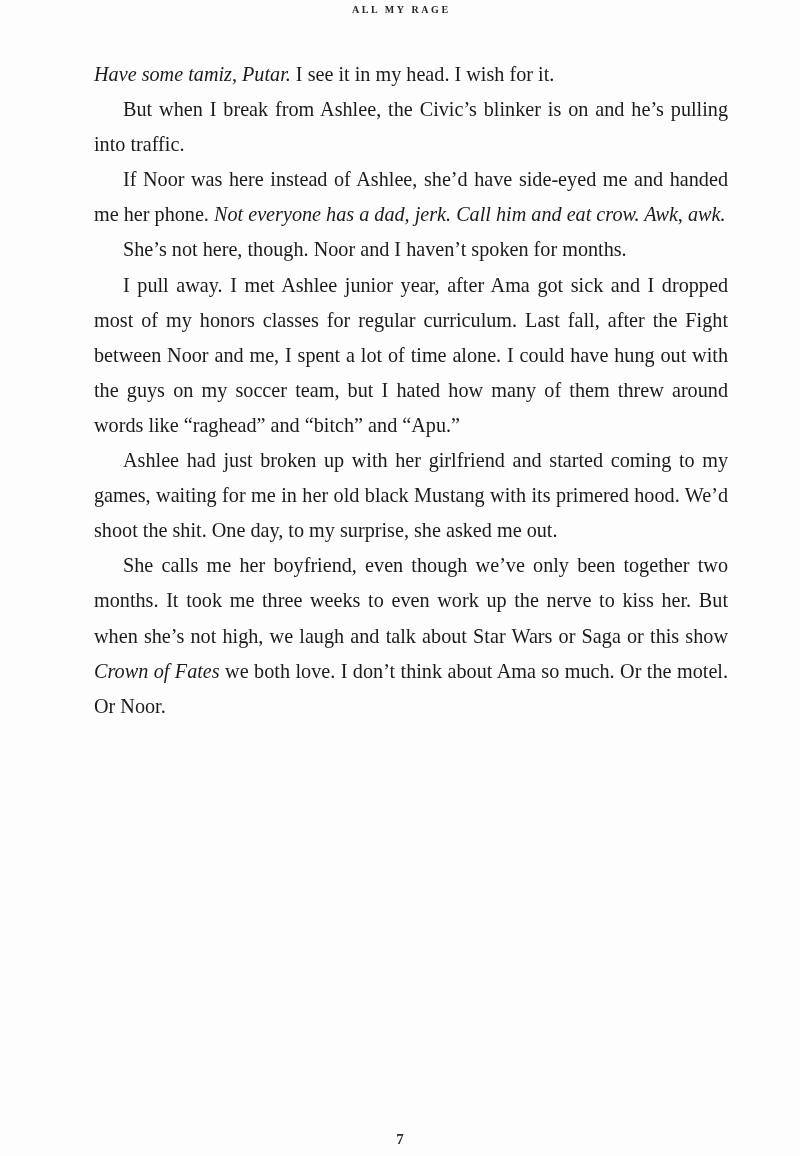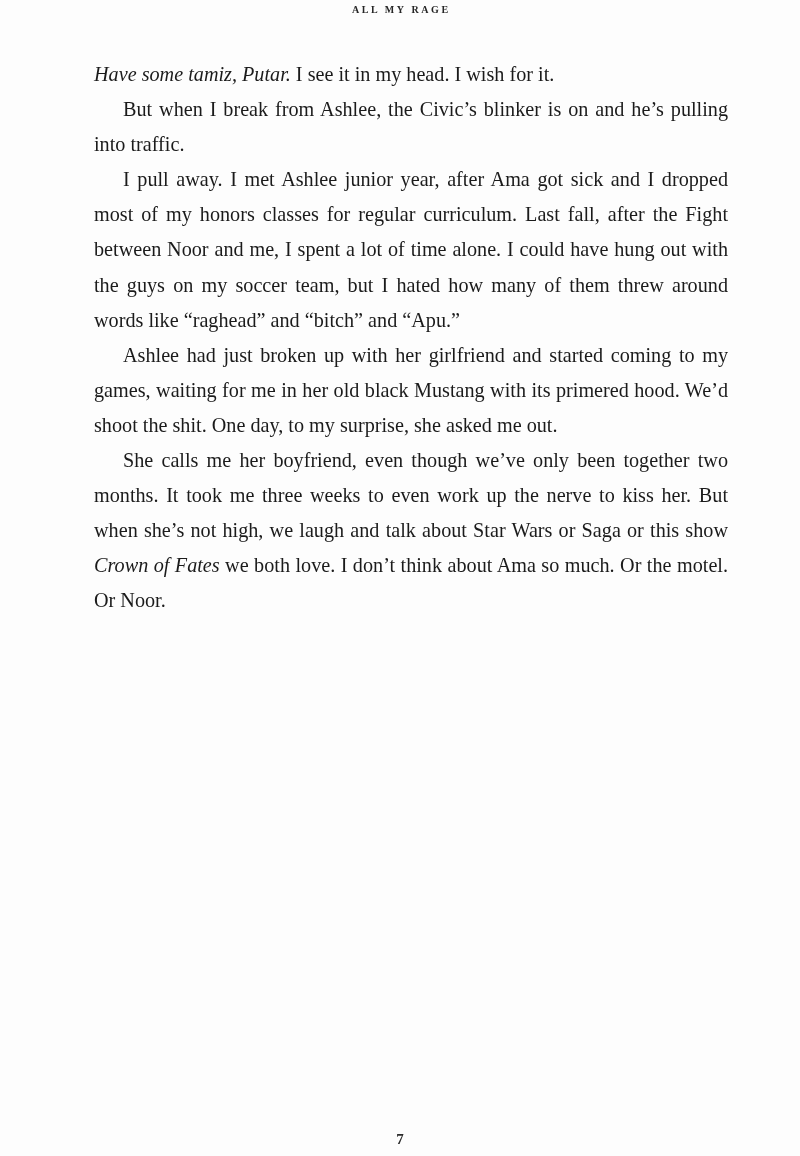--- a/index.html
+++ b/index.html
@@ -82,20 +82,22 @@
 </head>
 <body>
 
 <div class="page">
 
   <div class="running-head">ALL MY RAGE</div>
 
   <div class="text-column">
     <p class="para no-indent last-left"><em>Have some tamiz, Putar.</em><span> I see it in my head. I wish for it.</span></p>
     <p class="para last-left"><span>But when I break from Ashlee, the Civic’s blinker is on and he’s pulling into traffic.</span></p>
+    <p class="para last-left"><span>If Noor was here instead of Ashlee, she’d have side-eyed me and handed me her phone. </span><em>Not everyone has a dad, jerk. Call him and eat crow. Awk, awk.</em></p>
+    <p class="para last-left"><span>She’s not here, though. Noor and I haven’t spoken for months.</span></p>
     <p class="para last-left"><span>I pull away. I met Ashlee junior year, after Ama got sick and I dropped most of my honors classes for regular curriculum. Last fall, after the Fight between Noor and me, I spent a lot of time alone. I could have hung out with the guys on my soccer team, but I hated how many of them threw around words like “raghead” and “bitch” and “Apu.”</span></p>
     <p class="para last-left"><span>Ashlee had just broken up with her girlfriend and started coming to my games, waiting for me in her old black Mustang with its primered hood. We’d shoot the shit. One day, to my surprise, she asked me out.</span></p>
     <p class="para last-left"><span>She calls me her boyfriend, even though we’ve only been together two months. It took me three weeks to even work up the nerve to kiss her. But when she’s not high, we laugh and talk about Star Wars or Saga or this show </span><em>Crown of Fates</em><span> we both love. I don’t think about Ama so much. Or the motel. Or Noor.</span></p>
   </div>
 
   <div class="folio">7</div>
 
 </div>
 
 </body></html>

